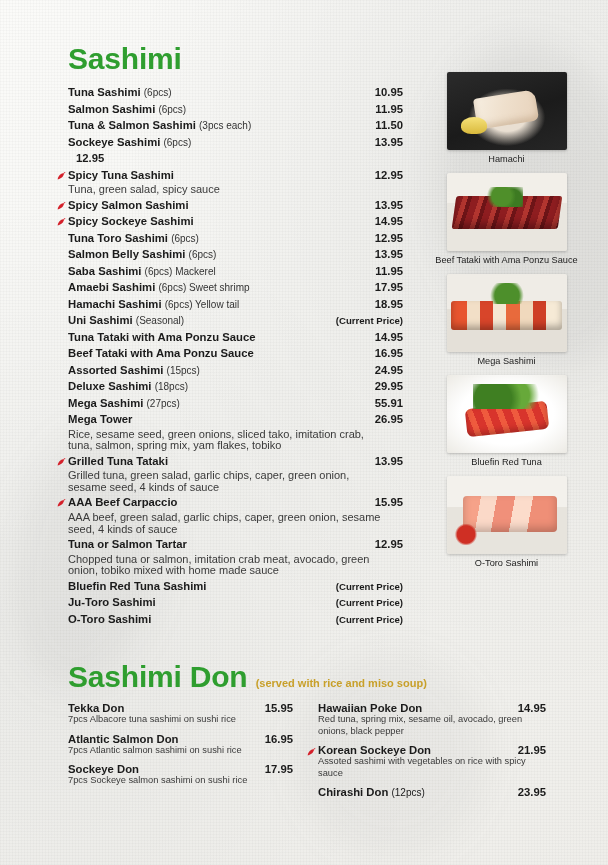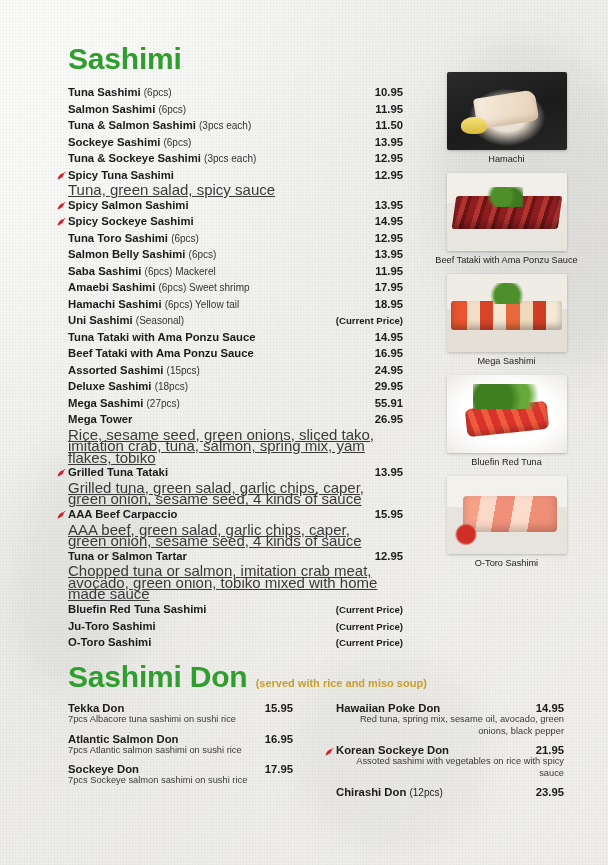--- a/index.html
+++ b/index.html
@@ -82,26 +82,25 @@
     color: #1b1b1b;
     white-space: nowrap;
     padding-left: 8px;
     line-height: 15.5px;
   }
   .price.small {
     font-size: 9.6px;
     font-weight: bold;
   }
   .desc {
-    font-size: 15px;
+    font-size: 11px;
     color: #3a3a3a;
     line-height: 11.6px;
     margin: 0 0 2px 0;
     max-width: 320px;
-    text-decoration: underline;
   }
   .chili {
     position: absolute;
     left: -11px;
     top: 3px;
     width: 9px;
     height: 9px;
     color: #d4202a;
     font-size: 11px;
     line-height: 9px;
@@ -212,21 +211,21 @@
     border-radius: 4px;
     box-shadow: inset 0 -4px 8px rgba(0,0,0,0.22);
   }
   .p-otoro:after {
     content:""; position:absolute; left:6%; top:62%; width:20%; height:26%;
     background: radial-gradient(circle at 50% 50%, #cf2f24 0 55%, rgba(207,47,36,0) 70%);
   }
 
   
   .don-left { position: absolute; left: 68px; top: 702px; width: 225px; }
-  .don-right { position: absolute; left: 336px; top: 702px; width: 228px; text-align: right; }
+  .don-right { position: absolute; left: 318px; top: 702px; width: 228px; }
   .don-row { position: relative; display:flex; justify-content: space-between; align-items: baseline; }
   .don-name { font-size: 11.3px; font-weight: bold; color:#1b1b1b; }
   .don-name .qty { font-weight: normal; font-size: 10px; }
   .don-price { font-size: 11.3px; font-weight: bold; color:#1b1b1b; white-space:nowrap; padding-left:8px; }
   .don-desc { font-size: 9.3px; color:#3a3a3a; line-height: 11.6px; margin-bottom: 7px; }
 </style>
 </head>
 <body>
 
 <div class="page">
@@ -252,21 +251,20 @@
       </div>
       <div class="row">
         <div class="name"><span>Tuna &amp; Salmon Sashimi</span> <span class="qty">(3pcs each)</span></div>
         <div class="price">11.50</div>
       </div>
       <div class="row">
         <div class="name"><span>Sockeye Sashimi</span> <span class="qty">(6pcs)</span></div>
         <div class="price">13.95</div>
       </div>
       <div class="row">
-        <div class="name"><span>Tuna &amp; Sockeye Sashimi</span> <span class="qty">(3pcs each)</span></div>
         <div class="price">12.95</div>
       </div>
       <div class="row">
         <span class="chili">
           <svg width="10" height="10" viewBox="0 0 10 10">
             <path d="M8.6 1.3c-.6.3-1 .8-1.3 1.3C6.5 2 5 2.2 3.6 3.3 2 4.5 1 6.3.6 8.4c2.1-.6 4-1.6 5.2-3 1.1-1.3 1.4-2.7.9-3.6.4-.3.9-.6 1.4-.7z" fill="#d4202a"></path>
           </svg>
         </span>
         <div class="name"><span>Spicy Tuna Sashimi</span></div>
         <div class="price">12.95</div>

